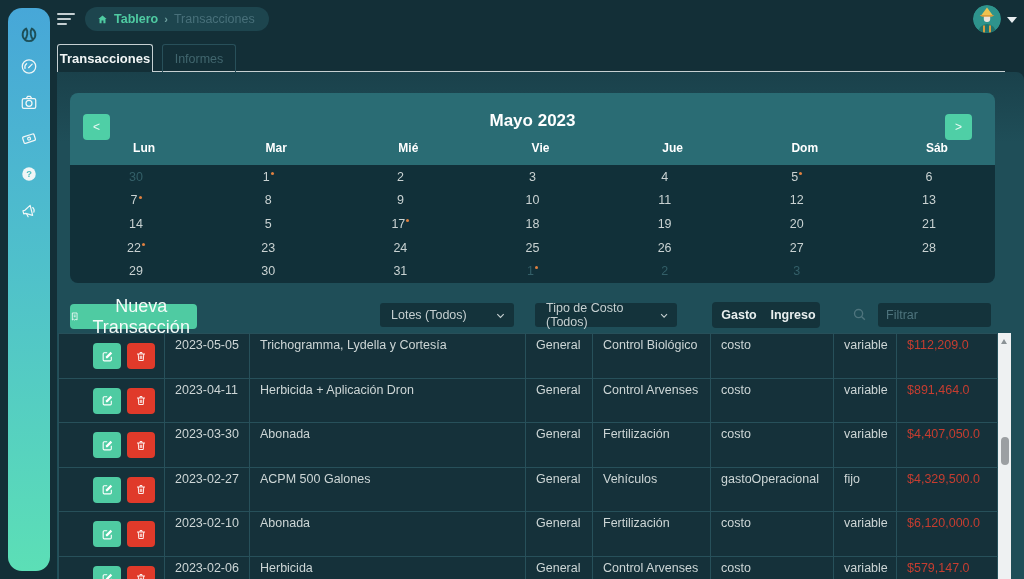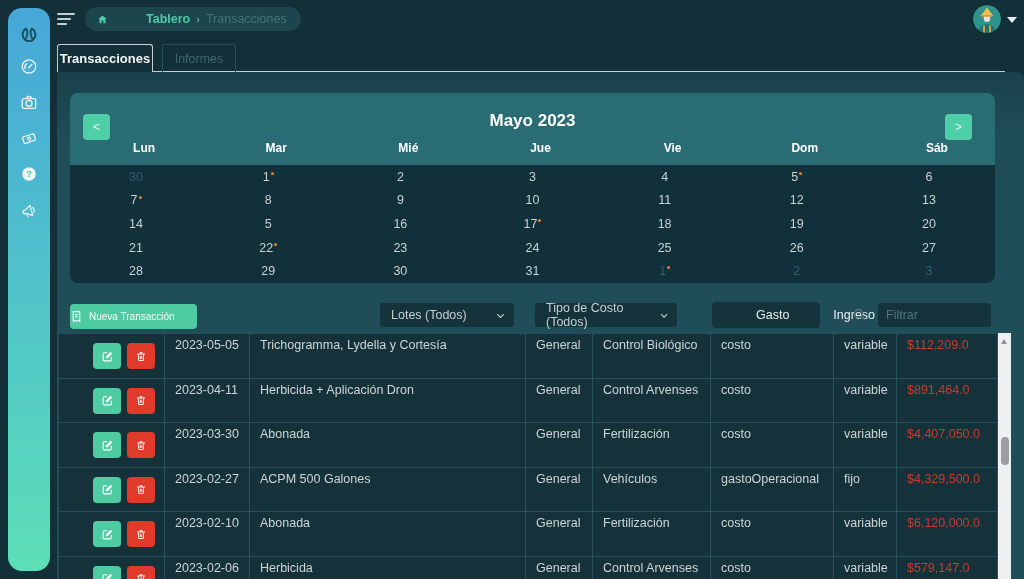--- a/index.html
+++ b/index.html
@@ -20,21 +20,21 @@
   .side-icon { position:absolute; left:50%; transform:translateX(-50%); display:flex; align-items:center; justify-content:center; cursor:pointer; }
   
   .hamburger { position:absolute; left:57px; top:13px; width:18px; height:12px; cursor:pointer; z-index:4;}
   .hamburger i { display:block; height:2px; background:#c4ced1; border-radius:1px; margin-bottom:3px; }
   .hamburger i:nth-child(1){width:18px}.hamburger i:nth-child(2){width:14px}.hamburger i:nth-child(3){width:10px}
   .breadcrumb {
     position:absolute; left:85px; top:7px; height:24px; border-radius:12px;
     background:#1d454e; display:flex; align-items:center; gap:6px; padding:0 14px 0 12px;
     font-size:12.5px; z-index:4;
   }
-  .bc-home { color:#4fcba2; font-weight:bold; cursor:pointer;margin-left:32px; }
+  .bc-home { color:#4fcba2; font-weight:bold; cursor:pointer; }
   .bc-sep { color:#6fa0a0; font-size:11px; font-weight:bold; }
   .bc-current { color:#48707a; }
   .avatar { position:absolute; left:973px; top:5px; width:28px; height:28px; border-radius:50%; overflow:hidden; cursor:pointer; z-index:4; }
   .user-caret { position:absolute; left:1007px; top:17px; width:0; height:0;
     border-left:5px solid transparent; border-right:5px solid transparent; border-top:6px solid #e8eef0; cursor:pointer; z-index:4;}
   
   .tabline { position:absolute; left:57px; top:71px; width:948px; height:1px; background:#c6d0d2; z-index:2; }
   .tab { position:absolute; top:44px; height:28px; display:flex; align-items:center; justify-content:center;
     border-radius:3px 3px 0 0; cursor:pointer; z-index:3; }
   .tab-active { left:57px; width:96px; background:#132f37; border:1px solid #c6d0d2; border-bottom:none;
@@ -54,27 +54,27 @@
   .cal-dayheads { position:absolute; left:0; top:48px; width:100%; height:22px;
     display:grid; grid-template-columns:repeat(7,1fr);margin-left:8px; }
   .cal-dh { text-align:center; color:#fff; font-weight:bold; font-size:12px; }
   .cal-body { position:absolute; left:0; top:72px; width:100%; height:118px; background:#113039; }
   .cal-grid { width:100%; height:100%; display:grid; grid-template-columns:repeat(7,1fr); grid-template-rows:repeat(5,1fr); }
   .cal-cell { display:flex; align-items:center; justify-content:center; font-size:12.5px; color:#c9d2d2; cursor:pointer; }
   .cal-cell.muted { color:#335f68; }
   .dot { width:3px; height:3px; border-radius:50%; background:#e08040; align-self:flex-start; margin-top:7px; margin-left:1px; }
   
   .btn-new { position:absolute; left:13px; top:232px; width:127px; height:25px; background:#4fcba2; border:none;
-    border-radius:4px; color:#f4fbf8; font-size:10px; font-family:inherit; display:flex; align-items:center; justify-content:flex-start; gap:6px; cursor:pointer; }
+    border-radius:4px; color:#f4fbf8; font-size:18px; font-family:inherit; display:flex; align-items:center; justify-content:flex-start; gap:6px; cursor:pointer; }
   .selectbox { position:absolute; top:231px; height:24px; background:#14333b; border-radius:3px; color:#c6d0d1;
     font-size:12.5px; display:flex; align-items:center; justify-content:space-between; padding:0 8px 0 11px; cursor:pointer; }
   .sel-lots { left:323px; width:134px; } .sel-cost { left:478px; width:142px; }
   .toggle-group { position:absolute; left:655px; top:230px; width:108px; height:26px; background:#14333b; border-radius:4px;
     display:flex; align-items:center; }
-  .toggle-group span { flex:1; color:#e8eeee; font-size:12.5px; font-weight:normal; cursor:pointer;padding-left:44px; }
+  .toggle-group span { flex:1; text-align:center; color:#e8eeee; font-size:12.5px; font-weight:bold; cursor:pointer; }
   .search-ic { position:absolute; left:795px; top:235px; }
   .filter-input { position:absolute; left:821px; top:231px; width:113px; height:24px; background:#14333b; border:none;
     border-radius:3px; color:#c6d0d1; font-size:12.5px; padding:0 8px; font-family:inherit; }
   .filter-input::placeholder { color:#4e747d; }
   
   .ttable { position:absolute; left:1px; top:261px; width:939px; border-top:1px solid #27505a; border-left:1px solid #27505a; }
   .trow { display:grid; grid-template-columns:106px 85px 276px 67px 118px 123px 63px 101px; height:44.6px;
     background:#15313a; border-bottom:1px solid #27505a; }
   .tcell { border-right:1px solid #27505a; padding:4px 10px 0 10px; font-size:12.5px; color:#cdd6d6; overflow:hidden; white-space:nowrap; }
   .c-actions { display:flex; align-items:flex-start; padding:9px 0 0 34px; gap:6px; }
@@ -172,22 +172,22 @@
 
   <div class="calendar">
     <div class="cal-head">
       <button class="cal-nav cal-prev">&lt;</button>
       <div class="cal-title">Mayo 2023</div>
       <button class="cal-nav cal-next">&gt;</button>
       <div class="cal-dayheads">
           <div class="cal-dh">Lun</div>
           <div class="cal-dh">Mar</div>
           <div class="cal-dh">Mié</div>
+          <div class="cal-dh">Vie</div>
           <div class="cal-dh">Jue</div>
-          <div class="cal-dh">Vie</div>
           <div class="cal-dh">Dom</div>
           <div class="cal-dh">Sáb</div>
         </div>
     </div>
     <div class="cal-body">
       <div class="cal-grid">
           <div class="cal-cell muted">
             <span>30</span>
           </div>
           <div class="cal-cell">
@@ -232,23 +232,20 @@
           <div class="cal-cell">
             <span>13</span>
           </div>
           <div class="cal-cell">
             <span>14</span>
           </div>
           <div class="cal-cell">
             <span>5</span>
           </div>
           <div class="cal-cell">
-            <span>16</span>
-          </div>
-          <div class="cal-cell">
             <span>17</span>
             <span class="dot"></span>
           </div>
           <div class="cal-cell">
             <span>18</span>
           </div>
           <div class="cal-cell">
             <span>19</span>
           </div>
           <div class="cal-cell">

